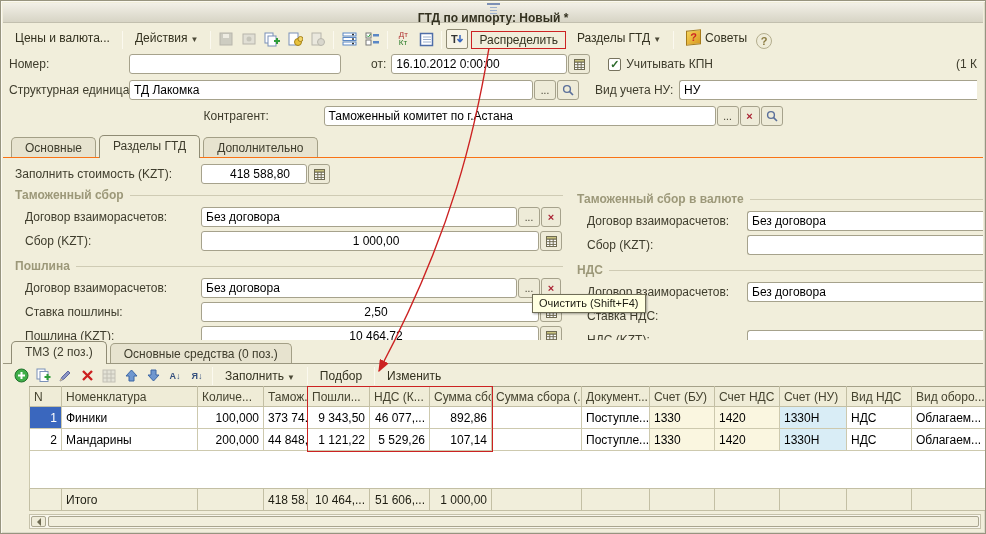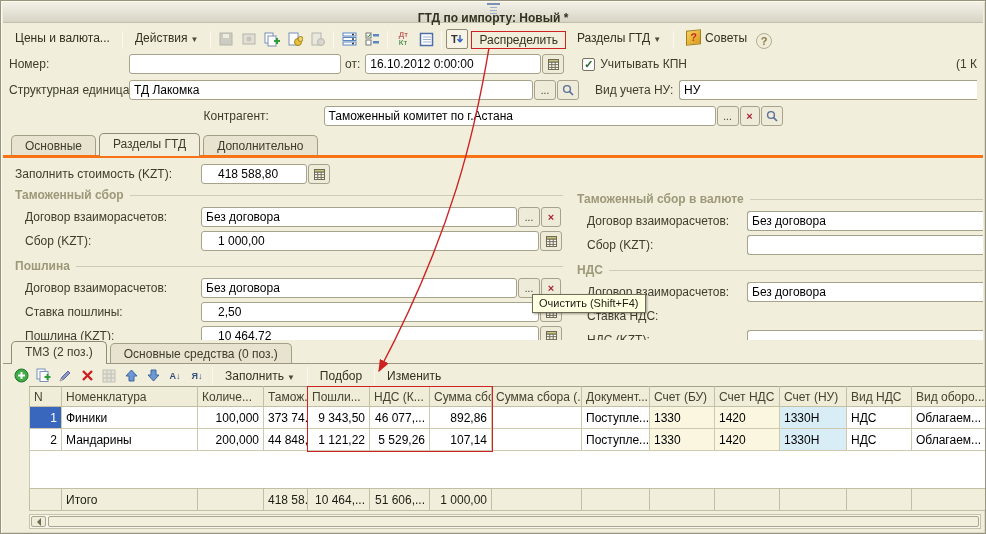--- a/index.html
+++ b/index.html
@@ -39,32 +39,32 @@
     color:#c22; font-weight:bold; font-size:11px; line-height:13px; text-align:center; transform:skewY(-6deg); margin-right:4px;}
   .help-ic{ width:16px; height:16px; border-radius:50%; border:1px solid #b4ae8e; background:#efecd9;
     color:#8a7a40; font-weight:bold; font-size:11px; line-height:14px; text-align:center; }
 
   
   .formhead{ padding:4px 6px 4px 6px; }
   .frow{ display:flex; align-items:center; height:22px; margin-bottom:4px;justify-content:center; }
   .lbl{ color:#3e3c2c; white-space:nowrap; }
   .inp{ height:20px; background:#fff; border:1px solid #a6a28c; border-radius:3px;
         padding:2px 4px; white-space:nowrap; overflow:hidden; }
-  .inp.num{ text-align:left;padding-left:16px; }
+  .inp.num{ text-align:center;padding-left:16px; }
   .fbtn{ width:22px; height:20px; margin-left:1px; background:#eeebd8; border:1px solid #a6a28c; border-radius:3px;
          display:flex; align-items:center; justify-content:center; font-size:10px; color:#3e3c2c; }
   .fbtn.x{ color:#a23; font-size:11px; font-weight:bold; width:20px; }
   .calc-ic{ width:11px; height:11px; }
   .mag-ic{ width:12px; height:12px; }
   .w-label1{ width:120px; }
   .cb{ width:13px; height:13px; background:#fff; border:1px solid #77735e; border-radius:2px;
        font-size:11px; line-height:11px; text-align:center; color:#2d6b2d; font-weight:bold; margin-right:5px; }
 
   
-  .tabs{ display:flex; align-items:flex-end; padding-left:8px; height:23px; border-bottom:3px solid #f97316; }
+  .tabs{ display:flex; align-items:flex-end; padding-left:8px; height:23px; border-bottom:1px solid #f97316; }
   .tab{ padding:3px 13px 3px; background:#e7e3cf; border:1px solid #a39f86; border-bottom:none;
         border-radius:5px 5px 0 0; margin-right:3px; color:#3e3c2c; position:relative; height:20px; white-space:nowrap;}
   .tab.active{ background:#f1eedb; border-color:#8f8b74; height:23px; z-index:2; margin-bottom:-1px; }
 
   
   .panel{ height:182px; overflow:hidden; display:flex; padding:6px 0 0 12px; }
   .pcol-l{ width:548px; flex:none; }
   .pcol-r{ flex:1; margin-left:14px; overflow:hidden; }
   .prow{ display:flex; align-items:center; height:20px; margin-bottom:4px; }
   .gtitle{ display:flex; align-items:center; height:14px; margin:4px 0 5px; color:#9c9879; font-weight:bold; white-space:nowrap; }
@@ -208,21 +208,21 @@
       <span class="advice-ic">?</span>
       <span>Советы</span>
     </span>
     <span class="help-ic">?</span>
   </div>
 
   <div class="formhead">
     <div class="frow">
       <span class="lbl w-label1">Номер:</span>
       <span class="inp" style="width:212px"></span>
-      <span class="lbl" style="margin-left:4px">от:</span>
+      <span class="lbl" style="margin-left:30px">от:</span>
       <span class="inp" style="width:176px;margin-left:5px">16.10.2012 0:00:00</span>
       <span class="fbtn">
         <svg class="calc-ic" viewBox="0 0 11 11">
             <rect x="0.5" y="0.5" width="10" height="10" fill="#fff" stroke="#6f6b52"></rect>
             <path d="M0.5 3 h10 M0.5 5.7 h10 M0.5 8.4 h10 M3.8 3 v8 M7.2 3 v8" stroke="#6f6b52"></path>
             <rect x="0.5" y="0.5" width="10" height="2.5" fill="#c9c37f" stroke="#6f6b52"></rect>
           </svg>
       </span>
       <span style="display:flex;align-items:center;margin-left:18px">
         <span class="cb">✓</span>

